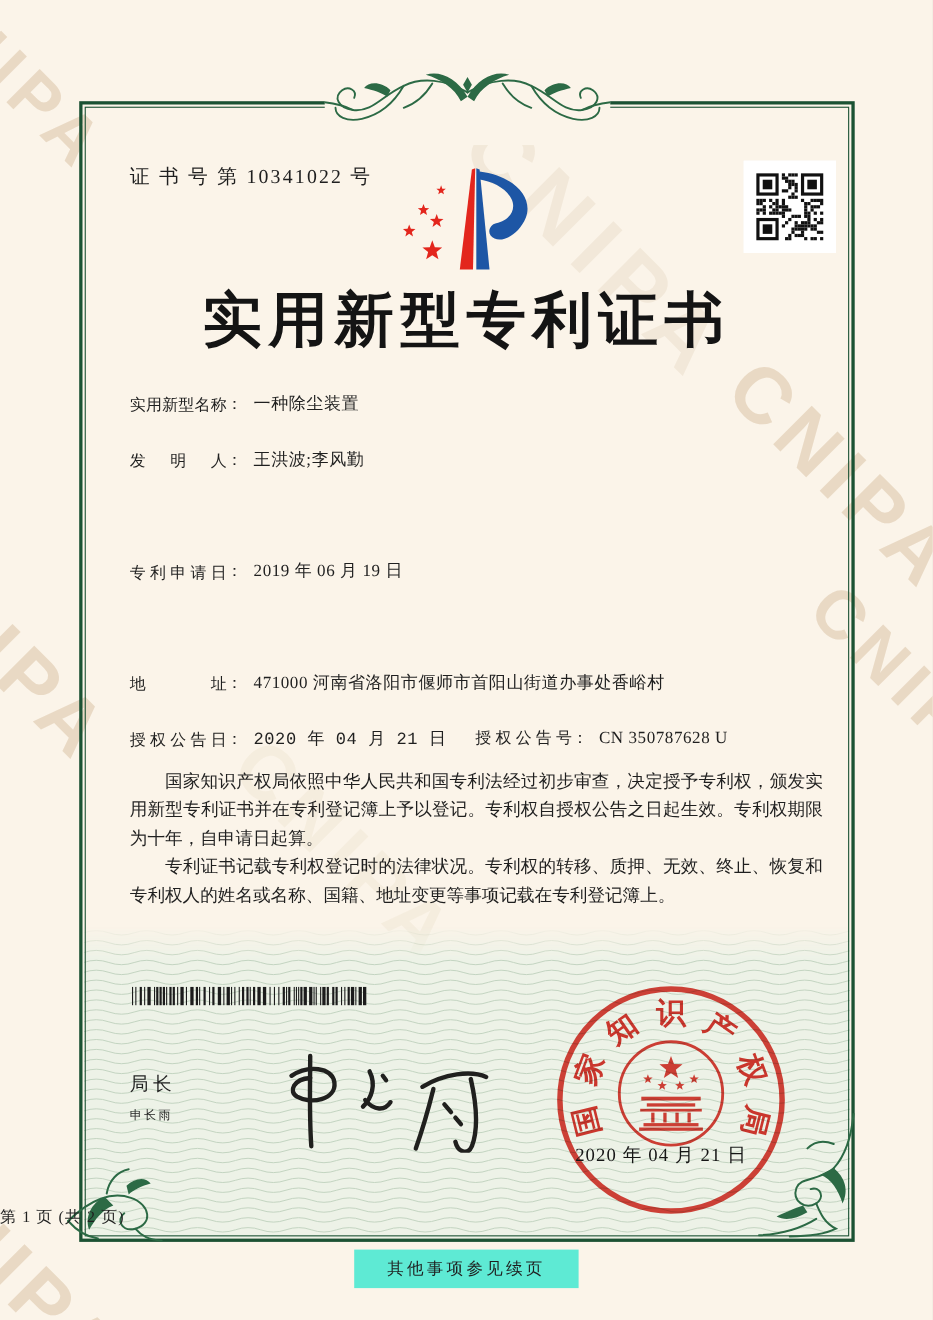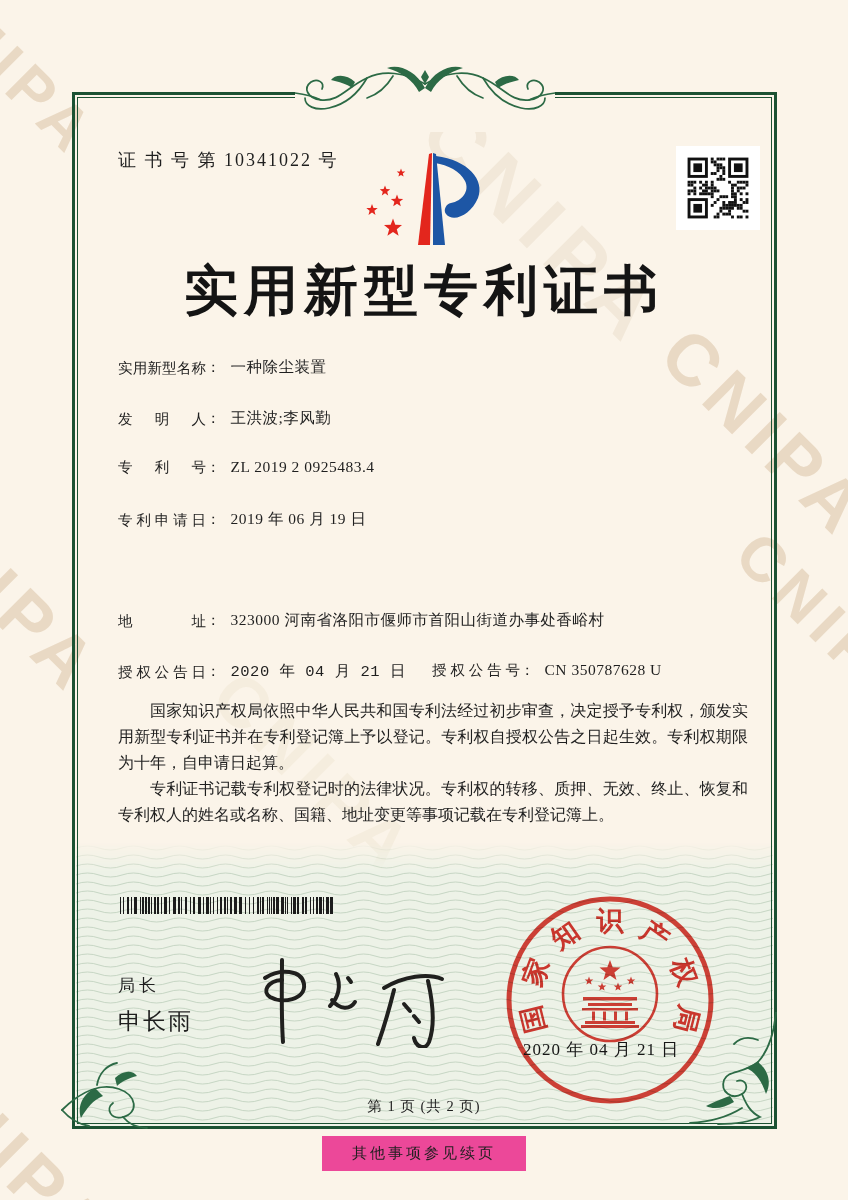--- a/index.html
+++ b/index.html
@@ -41,30 +41,30 @@
   .field .val{margin-left:10px;letter-spacing:.5px;}
   .f0{top:357px;}.f1{top:408px;}.f2{top:458px;}.f3{top:509px;}.f4{top:559px;}.f5{top:610px;}
   .f6{top:661px;font-family:Liberation Mono, monospace;}.g2{left:432px;top:661px;}
   
   .paras{position:absolute;left:118px;top:698px;width:630px;font-size:16px;line-height:26px;
          text-align:justify;z-index:4;}
   .paras p{margin:0;text-indent:2em;}
   
   #barcode{position:absolute;left:120px;top:897px;z-index:4;}
   .sig-title{position:absolute;left:118px;top:974px;font-size:17px;letter-spacing:4px;z-index:4;}
-  .sig-name{position:absolute;left:118px;top:1006px;font-size:23px;letter-spacing:2px;z-index:4;}
+  .sig-name{position:absolute;left:118px;top:1006px;font-size:11px;letter-spacing:2px;z-index:4;}
   #sig{position:absolute;left:252px;top:948px;z-index:4;}
   
   #seal{position:absolute;left:504px;top:894px;z-index:5;mix-blend-mode:multiply;opacity:.92;}
   .seal-date{position:absolute;left:511px;top:1038px;width:180px;text-align:center;
              font-size:17px;letter-spacing:1px;color:#161616;z-index:6;}
   
-  .page-info{position:absolute;left:0;top:1097px;width:848px;text-align:center;font-size:14.5px;
+  .page-info{position:absolute;left:0;top:1097px;width:848px;text-align:left;font-size:14.5px;
              letter-spacing:1px;z-index:4;}
-  .cont-note{position:absolute;left:50%;transform:translateX(-50%);top:1136px;background:#ec4899;
+  .cont-note{position:absolute;left:50%;transform:translateX(-50%);top:1136px;background:#5eead4;
              padding:8px 30px;font-size:15px;letter-spacing:3px;z-index:4;}
 </style>
 </head>
 <body>
 
 <div class="page">
 
   <span class="wm wm1">CNIPA</span>
   <span class="wm wm2">CNIPA</span>
   <span class="wm wm3">CNIPA</span>
@@ -315,28 +315,25 @@
     </svg>
 
   <div class="title">实用新型专利证书</div>
 
   <div class="field f0">
     <span class="lbl">实用新型名称</span><span class="colon">：</span><span class="val">一种除尘装置</span>
   </div>
   <div class="field f1">
     <span class="lbl">发明人</span><span class="colon">：</span><span class="val">王洪波;李风勤</span>
   </div>
-  <div class="field f2">
-    <span class="lbl">专利号</span><span class="colon">：</span><span class="val">ZL 2019 2 0925483.4</span>
-  </div>
   <div class="field f3">
     <span class="lbl">专利申请日</span><span class="colon">：</span><span class="val">2019 年 06 月 19 日</span>
   </div>
   <div class="field f5">
-    <span class="lbl">地址</span><span class="colon">：</span><span class="val">323000 河南省洛阳市偃师市首阳山街道办事处香峪村</span>
+    <span class="lbl">地址</span><span class="colon">：</span><span class="val">471000 河南省洛阳市偃师市首阳山街道办事处香峪村</span>
   </div>
   <div class="field f6">
     <span class="lbl">授权公告日</span><span class="colon">：</span><span class="val">2020 年 04 月 21 日</span>
   </div>
   <div class="field g2">
     <span class="lbl">授权公告号</span><span class="colon">：</span><span class="val">CN 350787628 U</span>
   </div>
 
   <div class="paras">
     <p>国家知识产权局依照中华人民共和国专利法经过初步审查，决定授予专利权，颁发实用新型专利证书并在专利登记簿上予以登记。专利权自授权公告之日起生效。专利权期限为十年，自申请日起算。</p>

